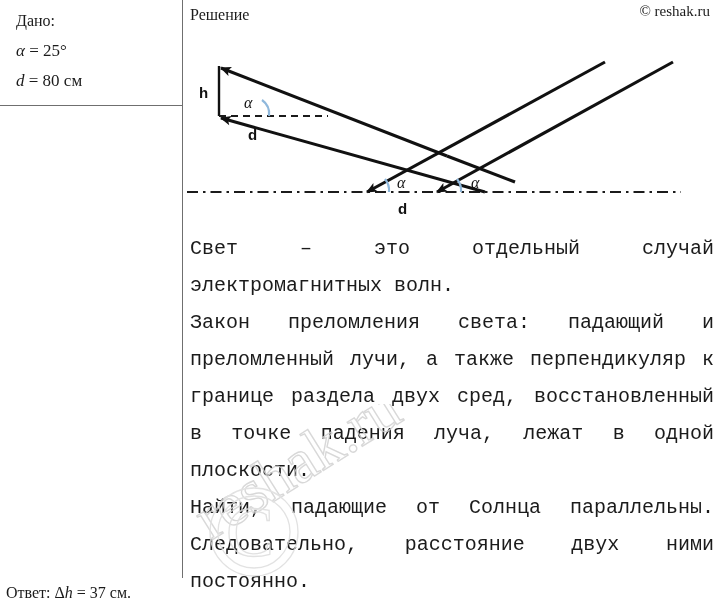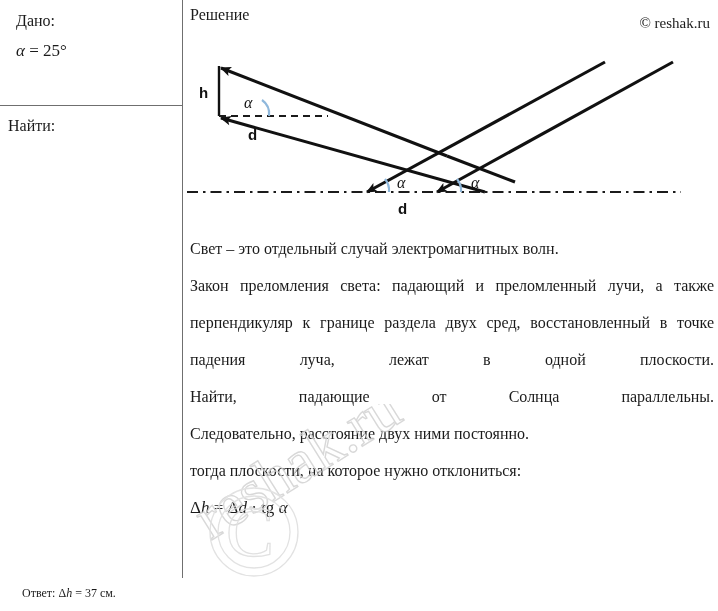--- a/index.html
+++ b/index.html
@@ -38,53 +38,54 @@
     font-family:"Liberation Serif", serif;
   }
   .math i{font-style:italic;}
 
   
   .solution-title{
     position:absolute;left:190px;top:4px;
     font-size:16px;line-height:22px;text-align:right;
   }
   .copyright{
-    position:absolute;right:8px;top:12px;
+    position:absolute;right:8px;top:0;
     font-size:15px;line-height:22px;
     white-space:nowrap;
   }
 
   
   .diagram{
     position:absolute;left:185px;top:36px;width:500px;height:190px;
   }
   .diagram svg{display:block;}
 
   
   .body-text{
     position:absolute;left:190px;top:230px;width:524px;
   }
   .p-line{
-    font-size:16px;
+    font-size:20px;
     line-height:37px;
     text-align:justify;
     text-align-last:left;
     white-space:normal;
+    font-family:Liberation Mono, monospace;
   }
   .p-line.justify-all{text-align-last:justify;}
   .formula{
     font-size:17px;line-height:37px;white-space:nowrap;
   }
   .formula i{font-style:italic;}
   .formula .up{font-style:normal;}
 
   
   .answer{
     position:absolute;left:6px;top:581px;
-    font-size:12px;line-height:24px;white-space:nowrap;margin-left:16px;
+    font-size:16px;line-height:24px;white-space:nowrap;
   }
   .answer i{font-style:italic;}
 
   
   .watermark{
     position:absolute;left:196px;top:404px;
     width:260px;height:200px;
     pointer-events:none;
     opacity:.85;
   }
@@ -95,24 +96,26 @@
 <div class="page">
 
   <div class="v-divider"></div>
   <div class="h-divider"></div>
 
   <div class="given-panel">
     <div class="lbl">Дано:</div>
     <div class="math">
       <i>α</i> = 25°
     </div>
+    <div class="math">
+      <i>d</i> = 80 см
+    </div>
   </div>
 
   <div class="find-panel">
-    <div class="lbl">Найти:</div>
   </div>
 
   <div class="solution-title">Решение</div>
   <div class="copyright">© reshak.ru</div>
 
   <div class="diagram">
     <svg width="500" height="190" viewBox="0 0 500 190" xmlns="http://www.w3.org/2000/svg">
       <defs>
         <marker id="ah" markerWidth="13" markerHeight="13" refX="10.5" refY="5.2" orient="auto" markerUnits="userSpaceOnUse">
           <path d="M0.6,0.4 L11.6,5.2 L0.6,10 L3.2,5.2 Z" fill="#111111"></path>

